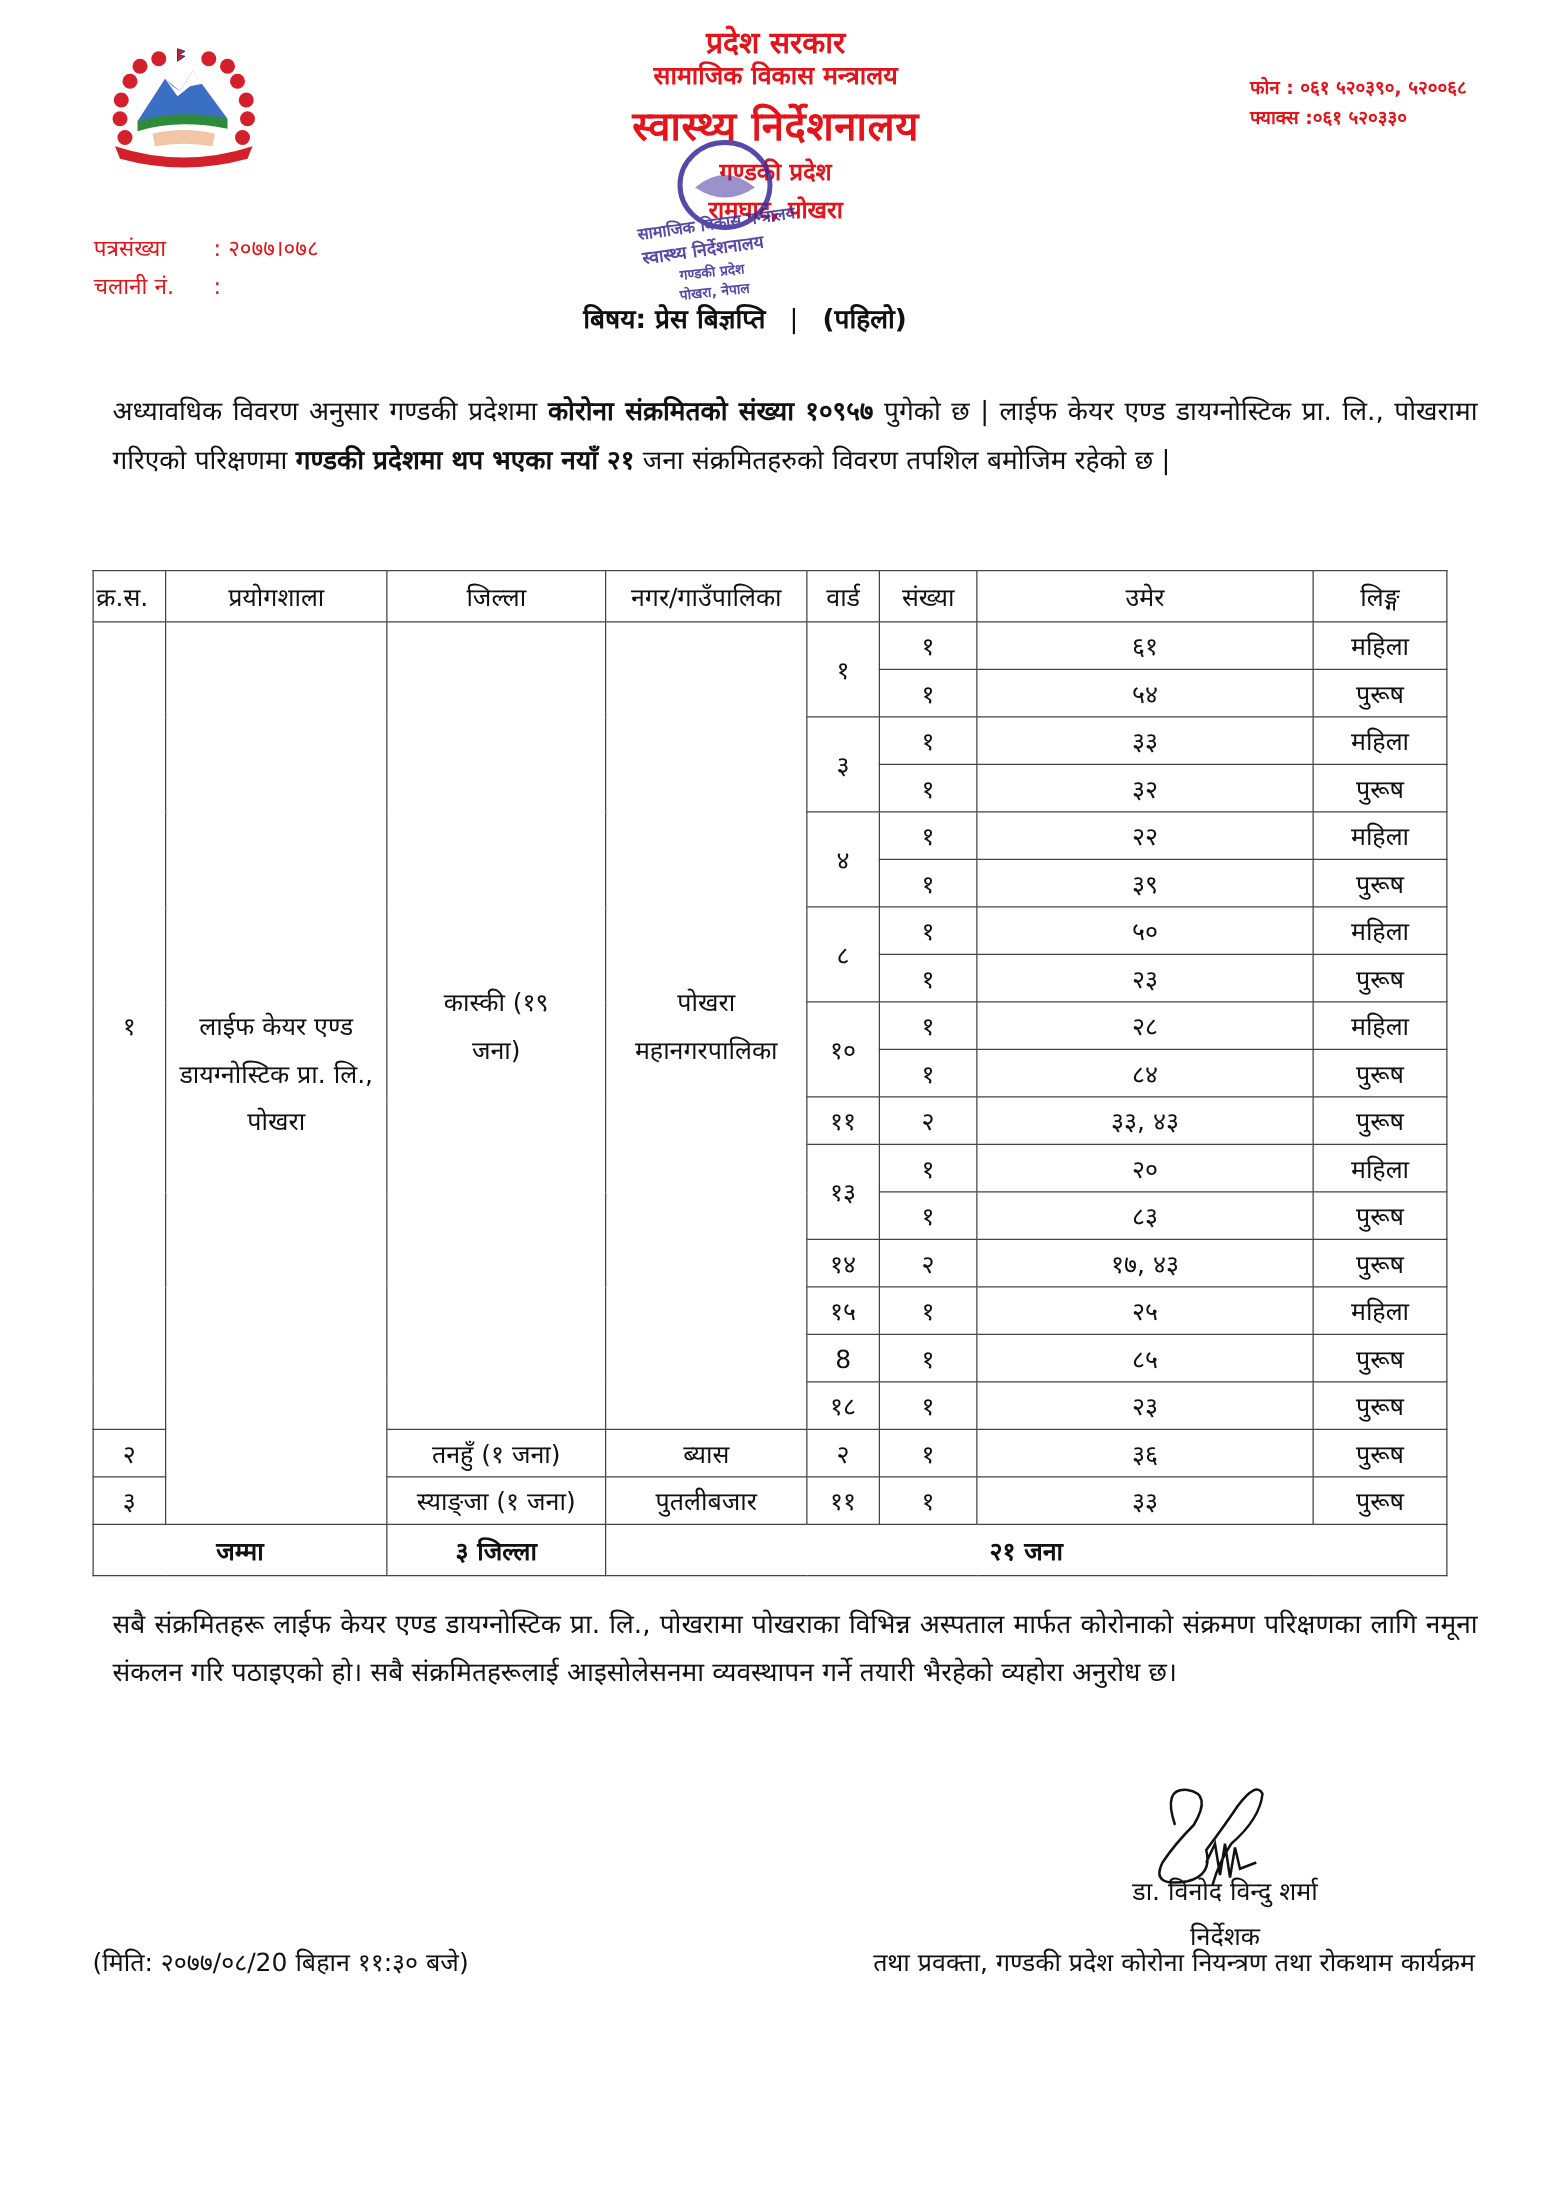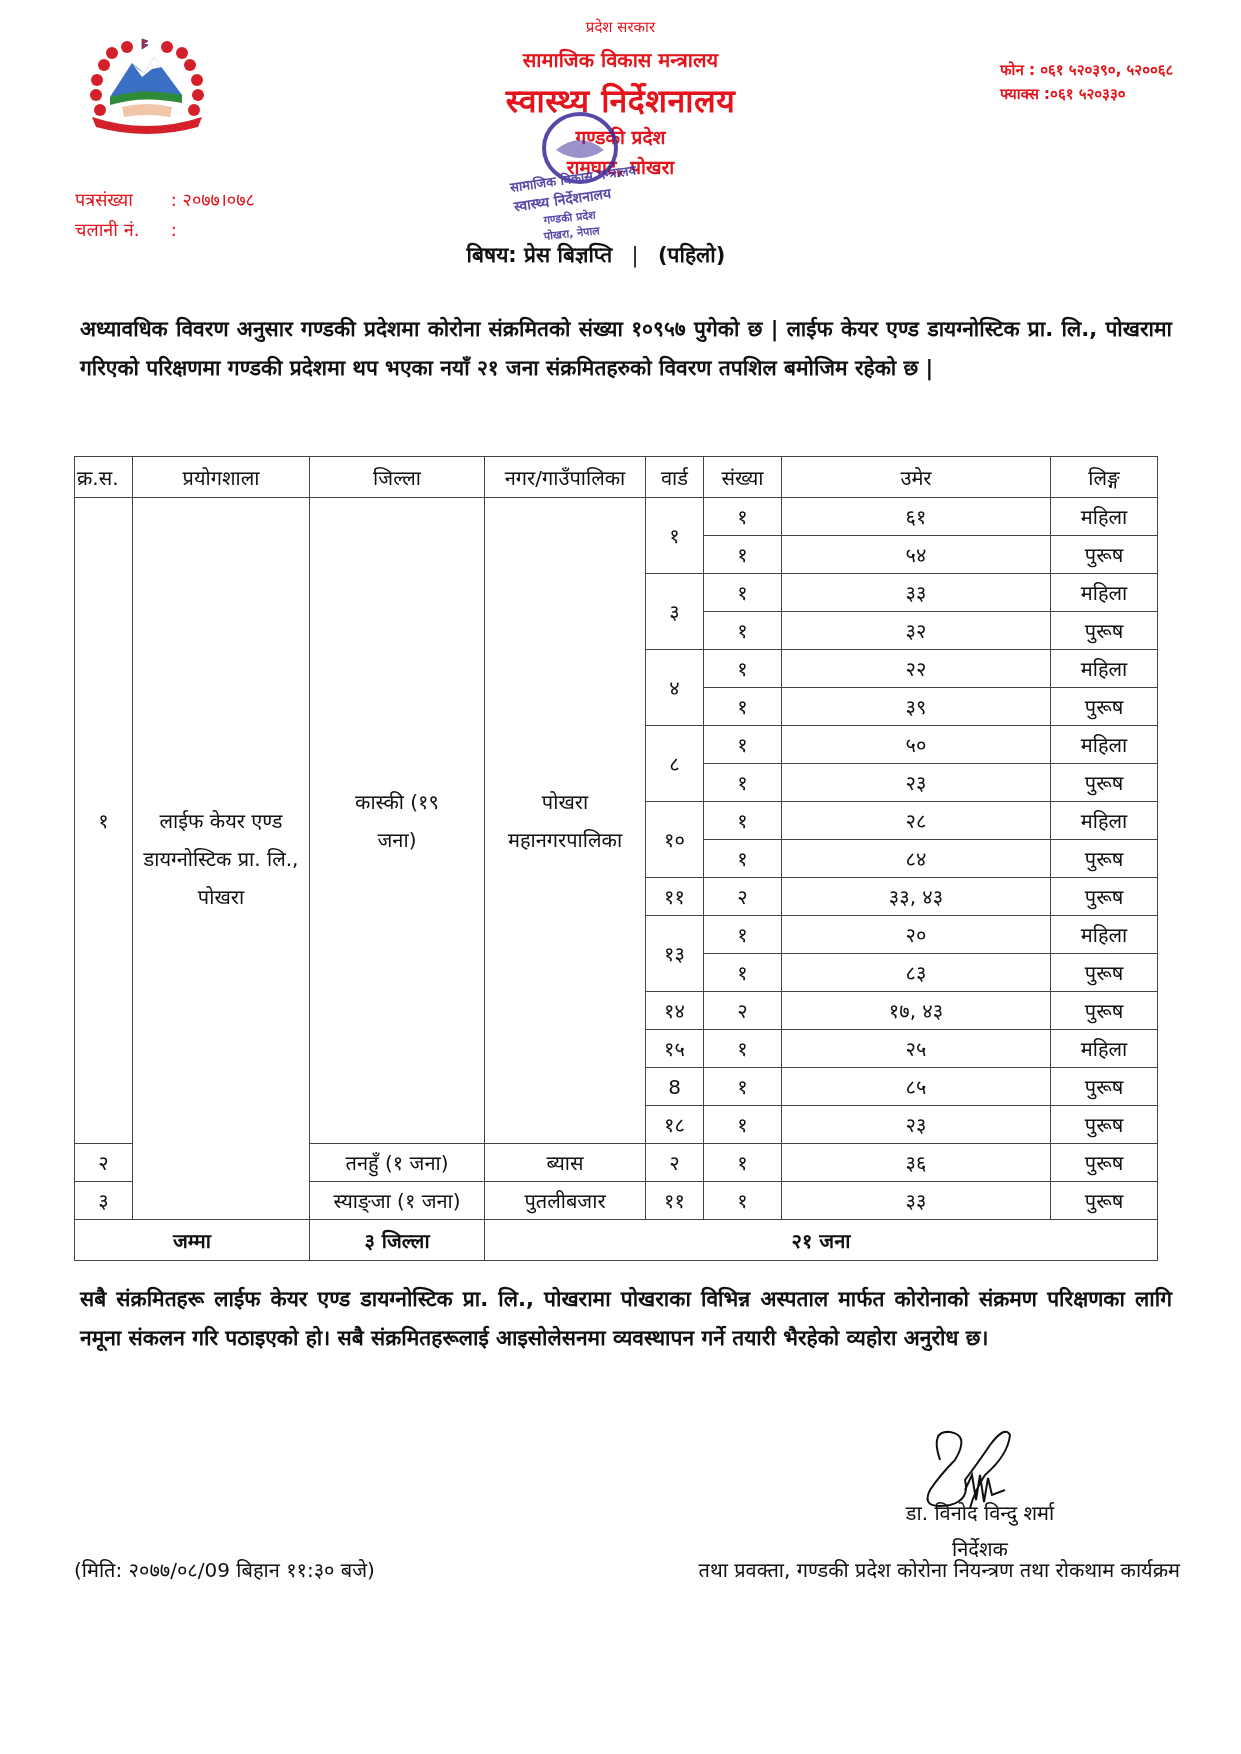--- a/index.html
+++ b/index.html
@@ -3,33 +3,33 @@
 <meta charset="utf-8">
 <style>
   html, body { margin: 0; padding: 0; background: #ffffff; }
   body { width: 1241px; height: 1754px; position: relative; overflow: hidden;
          font-family: "DejaVu Sans", "Liberation Sans", sans-serif; color: #111; }
   .abs { position: absolute; }
   .red { color: #e3141b; }
   
   #emblem { left: 82px; top: 35px; width: 130px; height: 105px; }
   .lh { left: 0; width: 1241px; text-align: center; }
-  #lh1 { top: 16px; font-size: 15px; font-weight: normal; }
+  #lh1 { top: 16px; font-size: 24px; font-weight: bold; }
   #lh2 { top: 46px; font-size: 20px; font-weight: bold; }
   #lh3 { top: 78px; font-size: 32px; font-weight: bold; letter-spacing: 0.5px; }
   #lh4 { top: 124px; font-size: 19px; font-weight: bold; }
   #lh5 { top: 154px; font-size: 19px; font-weight: bold; }
   #contact { left: 1000px; top: 22px; font-size: 15px; line-height: 24px; font-weight: bold; margin-top: 36px; }
   #refno { left: 75px; top: 185px; font-size: 18px; line-height: 30px; }
   #refno .lbl { display: inline-block; width: 90px; }
   #stamp { left: 492px; top: 110px; width: 180px; height: 140px; }
   #subject { left: 0; width: 1192px; top: 240px; text-align: center; font-size: 21px; font-weight: bold; }
   #subject .sep { font-weight: normal; margin: 0 12px; }
   
-  .para { left: 80px; width: 1092px; font-size: 21px; line-height: 39px; text-align: justify; font-weight: bold; }
+  .para { left: 90px; width: 1092px; font-size: 21px; line-height: 39px; text-align: justify; }
   #intro { top: 310px; }
   #closing { top: 1280px; }
   
   #case-table { left: 74px; top: 456px; width: 1083px; border-collapse: collapse; table-layout: fixed; font-size: 20px; }
   #case-table td, #case-table th { border: 1.5px solid #444; text-align: center; vertical-align: middle;
       padding: 0; height: 37px; font-weight: normal; overflow: hidden; white-space: nowrap; }
   #case-table th { height: 40px; }
   #case-table th.sn { text-align: left; padding-left: 2px; }
   #case-table td.wrap { white-space: normal; line-height: 38px; }
   #case-table tr.total td { font-weight: bold; height: 40px; }
@@ -266,14 +266,14 @@
 
 <div id="signature" class="abs">
   <svg width="120" height="110" viewBox="0 0 120 110">
     <path d="M30 40 Q20 10 40 12 Q60 15 45 40 Q30 55 20 70 Q10 90 40 85 Q60 80 55 60 Q70 40 80 25 Q95 5 100 15 Q98 35 75 55 Q65 70 60 88 M55 70 L62 55 L66 80 L70 55 L74 82 L78 58 L82 75 L95 70" fill="none" stroke="#111" stroke-width="2"></path>
   </svg>
 </div>
 <div id="signer" class="abs">
   <div>डा. विनोद विन्दु शर्मा</div>
   <div>निर्देशक</div>
 </div>
-<div id="date-line" class="abs">(मिति: २०७७/०८/09 बिहान ११:३० बजे)</div>
+<div id="date-line" class="abs">(मिति: २०७७/०८/20 बिहान ११:३० बजे)</div>
 <div id="designation" class="abs">तथा प्रवक्ता, गण्डकी प्रदेश कोरोना नियन्त्रण तथा रोकथाम कार्यक्रम</div>
 
 </body></html>

